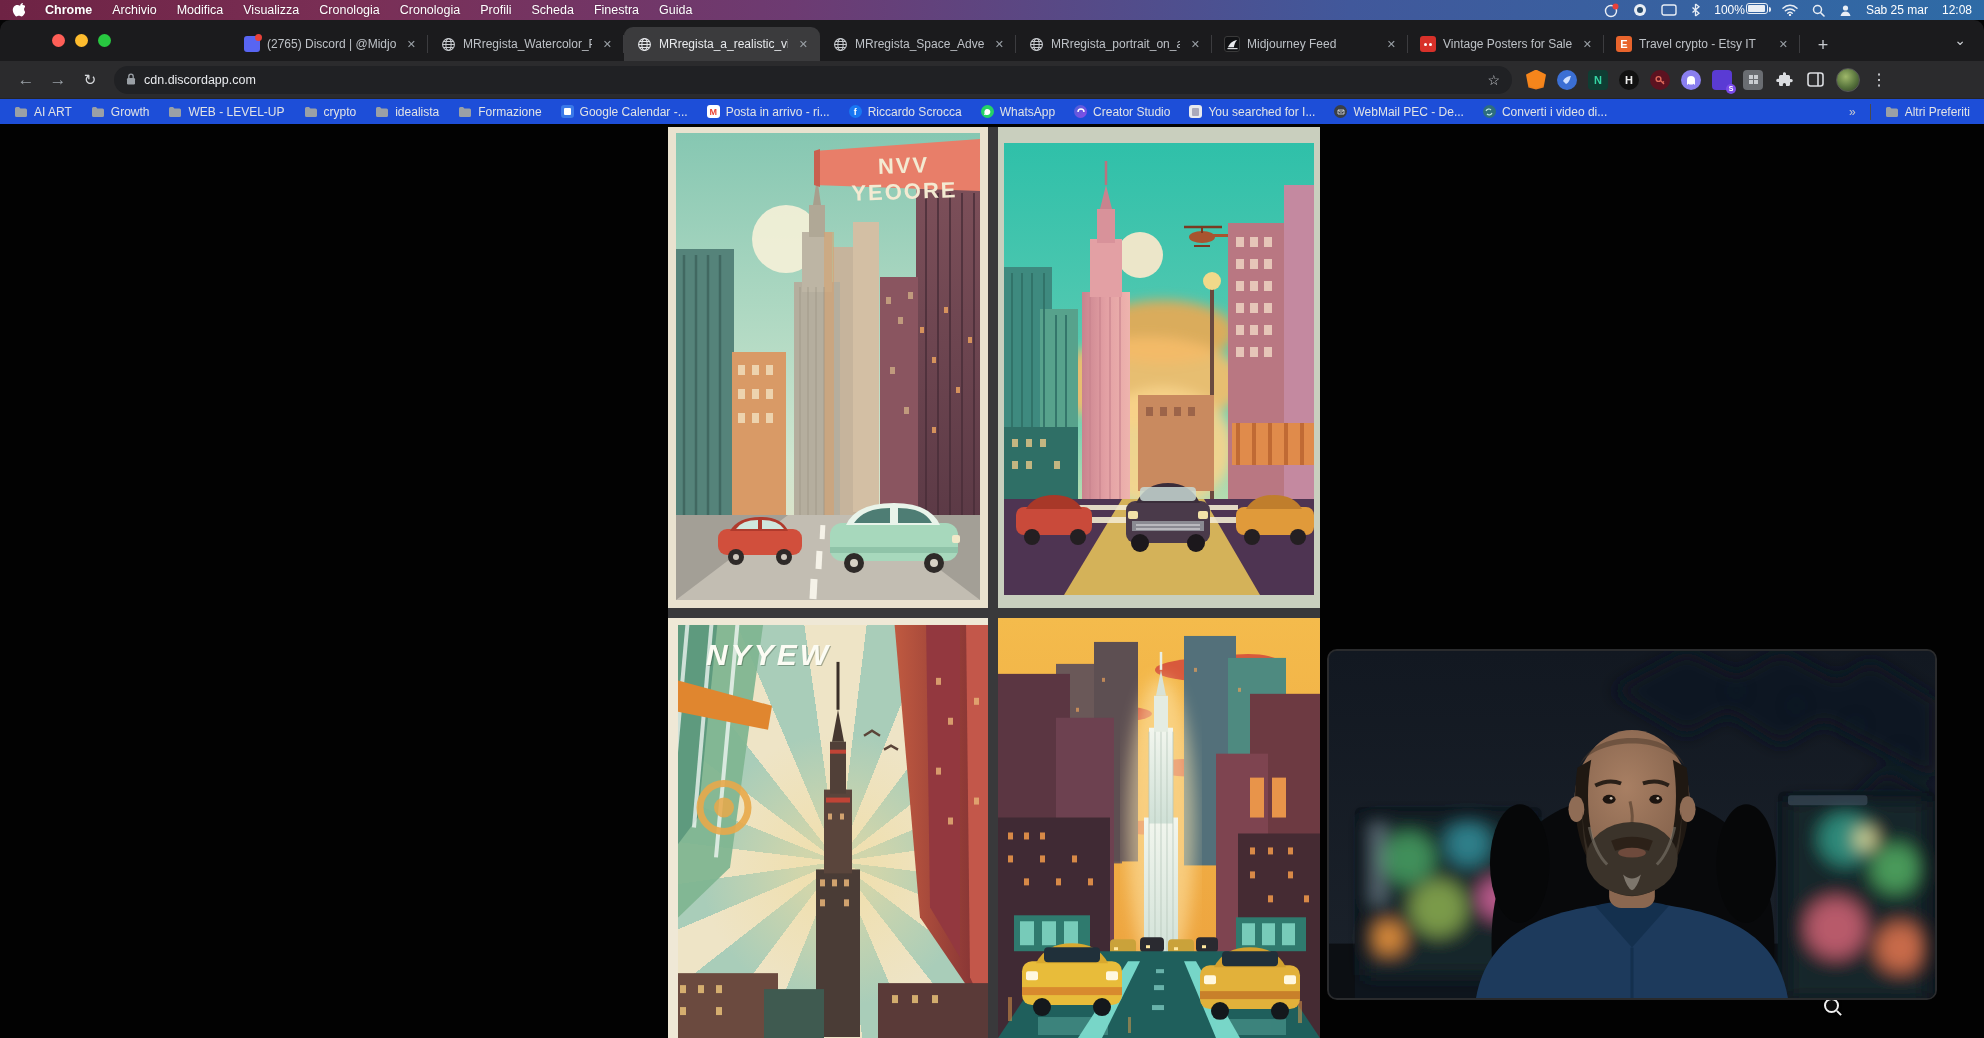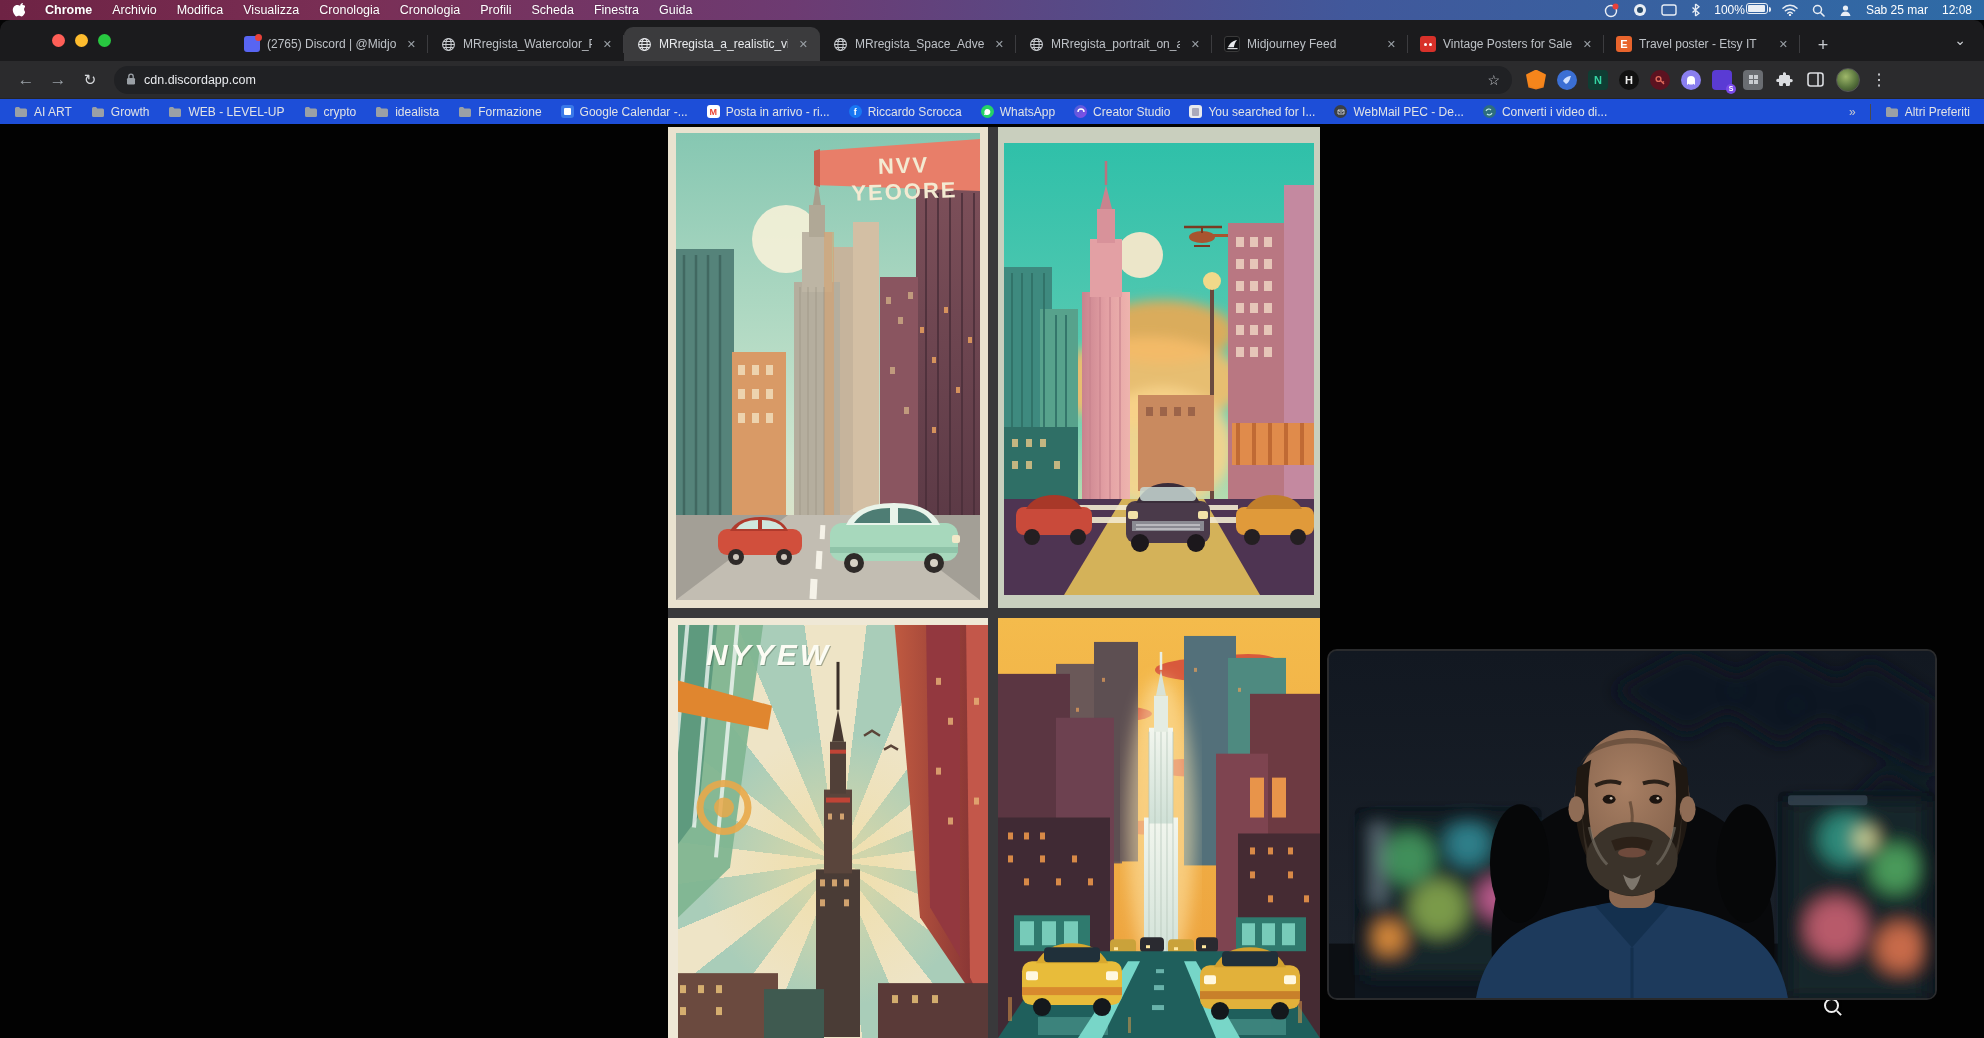--- a/index.html
+++ b/index.html
@@ -273,21 +273,21 @@
       <div class="tab">
         <span class="fav vintage">
             <i></i>
             <i></i>
           </span>
         <span class="tlabel">Vintage Posters for Sale |</span>
         <span class="tclose">✕</span>
       </div>
       <div class="tab">
         <span class="fav etsy">E</span>
-        <span class="tlabel">Travel poster - Etsy IT</span>
+        <span class="tlabel">Travel crypto - Etsy IT</span>
         <span class="tclose">✕</span>
       </div>
     </div>
     <span class="newtab">+</span>
     <span class="tabsoverflow">⌄</span>
   </div>
 
   <div id="toolbar">
     <span class="navbtn">←</span>
     <span class="navbtn">→</span>

